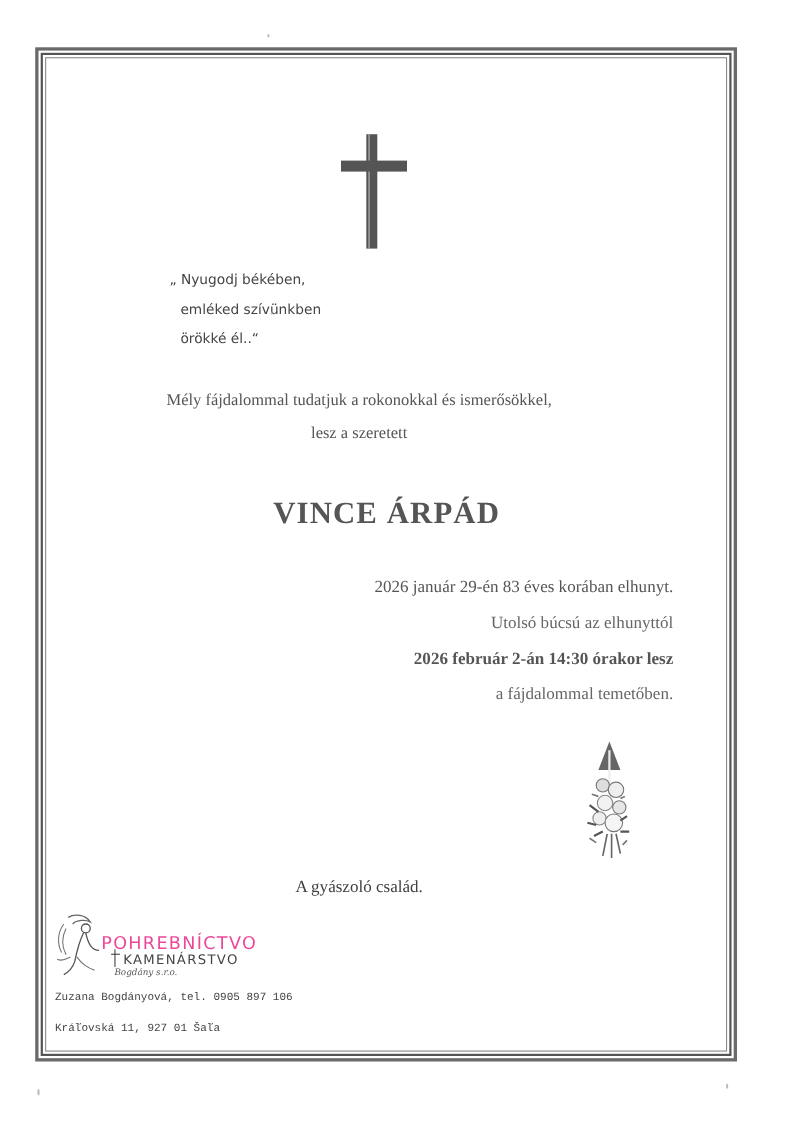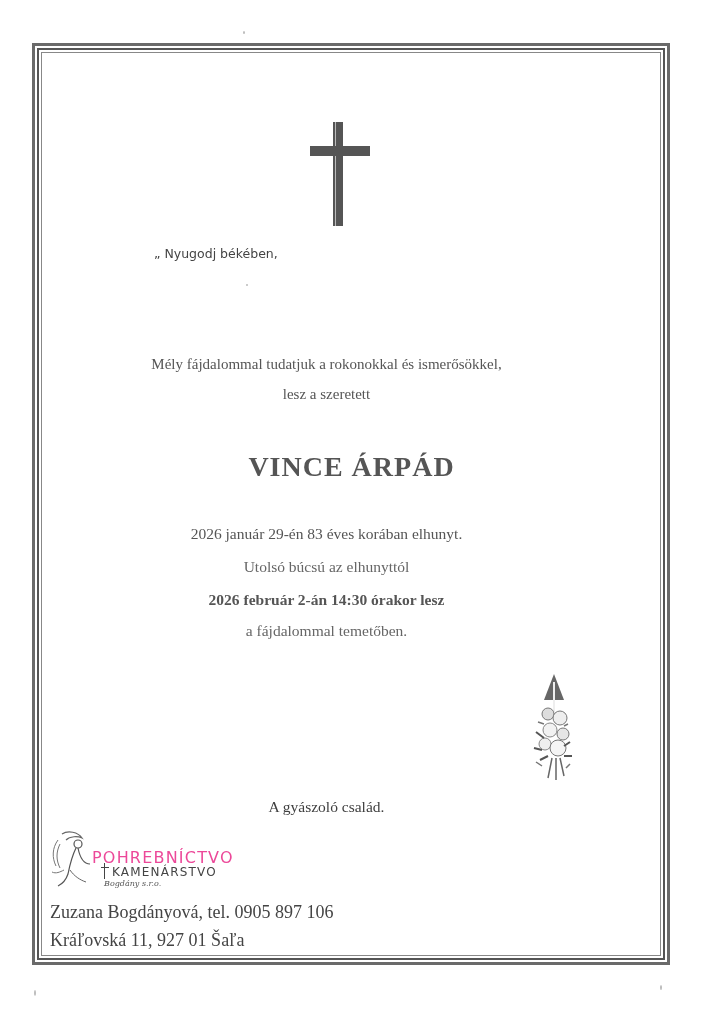--- a/index.html
+++ b/index.html
@@ -15,59 +15,61 @@
   .cross .v::before { content: ""; position: absolute; left: 2px; top: 0; width: 1px; height: 100%; background: #bbb; }
 
   .motto { position: absolute; left: 108px; top: 240px; font-family: "DejaVu Sans", sans-serif; font-size: 12.5px; color: #444; line-height: 27px; margin-left: 46px; }
   .motto div { white-space: nowrap; }
   .motto .l2, .motto .l3 { padding-left: 10px; }
 
   .centered { position: absolute; left: 41px; width: 571px; text-align: center; white-space: nowrap; }
   .intro1 { top: 356px; font-size: 15px; font-family: "Liberation Serif", serif; color: #555; }
   .intro2 { top: 386px; font-size: 15px; font-family: "Liberation Serif", serif; color: #555; }
   .name   { top: 451px; font-size: 28px; font-family: "Liberation Serif", serif; font-weight: bold; color: #555; letter-spacing: 1px; margin-left: 25px; }
-  .info   { font-size: 15.5px; font-family: "Liberation Serif", serif; color: #555; }
+  .info   { font-size: 15.5px; font-family: "Liberation Serif", serif; color: #555; text-align: right; }
   .info1 { top: 525px; }
   .info2 { top: 558px; color: #666; }
   .info3 { top: 591px; font-weight: bold; }
   .info4 { top: 622px; color: #666; }
   .family { top: 798px; font-size: 15.5px; font-family: "Liberation Serif", serif; color: #404040; }
 
   .flowers { position: absolute; left: 530px; top: 672px; width: 48px; height: 110px; }
 
   .logo { position: absolute; left: 48px; top: 830px; width: 200px; height: 62px; }
   .logo .angel { position: absolute; left: 0; top: 0; width: 44px; height: 58px; }
   .logo .t1 { position: absolute; left: 44px; top: 18px; font-family: "DejaVu Sans", sans-serif; font-size: 16px; letter-spacing: 1.2px; color: #ec4899; white-space: nowrap; }
   .logo .t2 { position: absolute; left: 64px; top: 35px; font-family: "DejaVu Sans", sans-serif; font-size: 12px; letter-spacing: 1.2px; color: #444; white-space: nowrap; }
   .logo .small-cross { position: absolute; left: 53px; top: 33px; width: 8px; height: 16px; }
   .logo .small-cross::before { content: ""; position: absolute; left: 3px; top: 0; width: 1px; height: 16px; background: #444; }
   .logo .small-cross::after { content: ""; position: absolute; left: 0; top: 4px; width: 8px; height: 1px; background: #444; }
   .logo .t3 { position: absolute; left: 56px; top: 49px; font-family: "DejaVu Serif", serif; font-style: italic; font-size: 8px; color: #555; white-space: nowrap; }
 
-  .contact { position: absolute; left: 50px; font-family: Liberation Serif, serif; font-size: 18px; color: #444; white-space: nowrap; }
+  .contact { position: absolute; left: 50px; font-family: Liberation Mono, monospace; font-size: 10px; color: #444; white-space: nowrap; }
   .contact1 { top: 902px; }
   .contact2 { top: 930px; }
 
   .speck { position: absolute; background: #bbb; border-radius: 50%; }
 </style>
 </head>
 <body>
 
 <div>
   <div class="frame-outer"></div>
   <div class="frame-mid"></div>
   <div class="frame-inner"></div>
 
   <div class="cross">
     <div class="v"></div>
     <div class="h"></div>
   </div>
 
   <div class="motto">
     <div class="l1">„ Nyugodj békében,</div>
+    <div class="l2">emléked szívünkben</div>
+    <div class="l3">örökké él..“</div>
   </div>
 
   <div class="centered intro1">Mély fájdalommal tudatjuk a rokonokkal és ismerősökkel,</div>
   <div class="centered intro2">lesz a szeretett</div>
 
   <div class="centered name">VINCE ÁRPÁD</div>
 
   <div class="centered info info1">2026 január 29-én   83 éves korában elhunyt.</div>
   <div class="centered info info2">Utolsó búcsú az elhunyttól</div>
   <div class="centered info info3">2026 február 2-án 14:30 órakor lesz</div>

